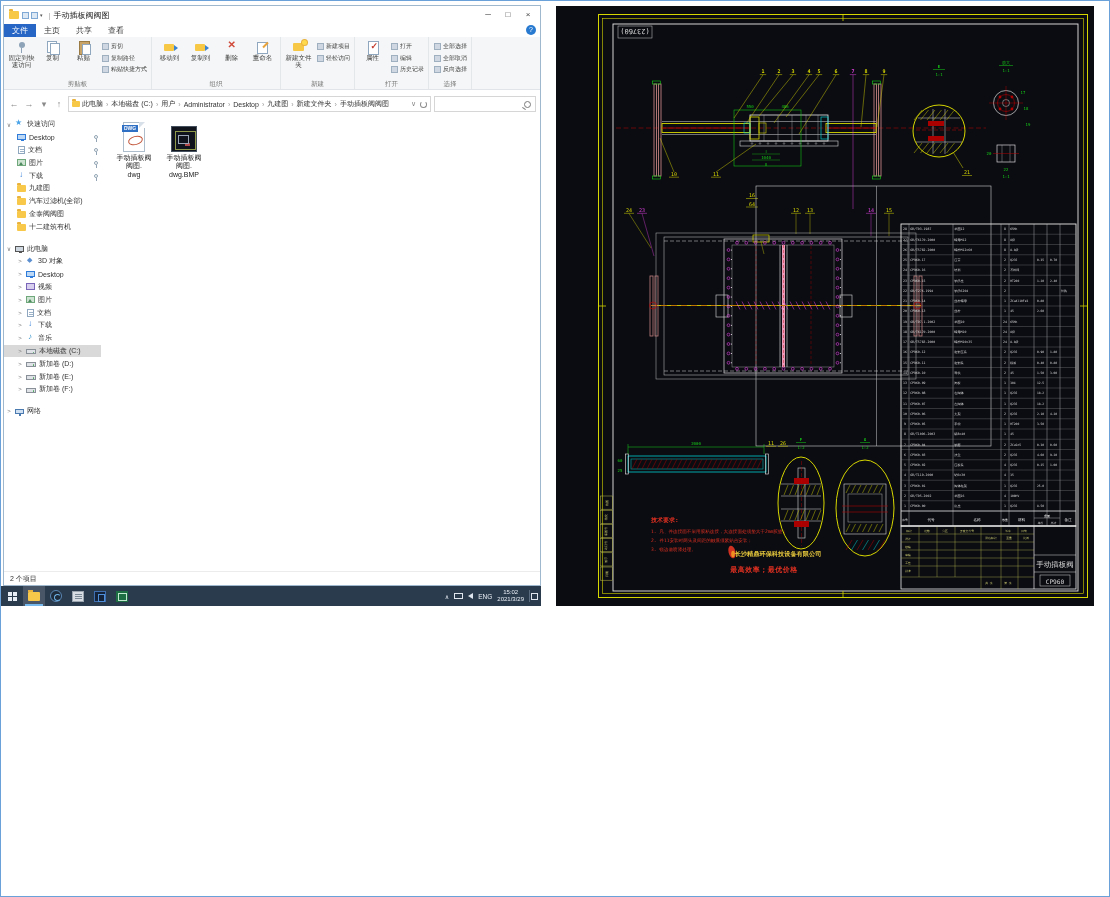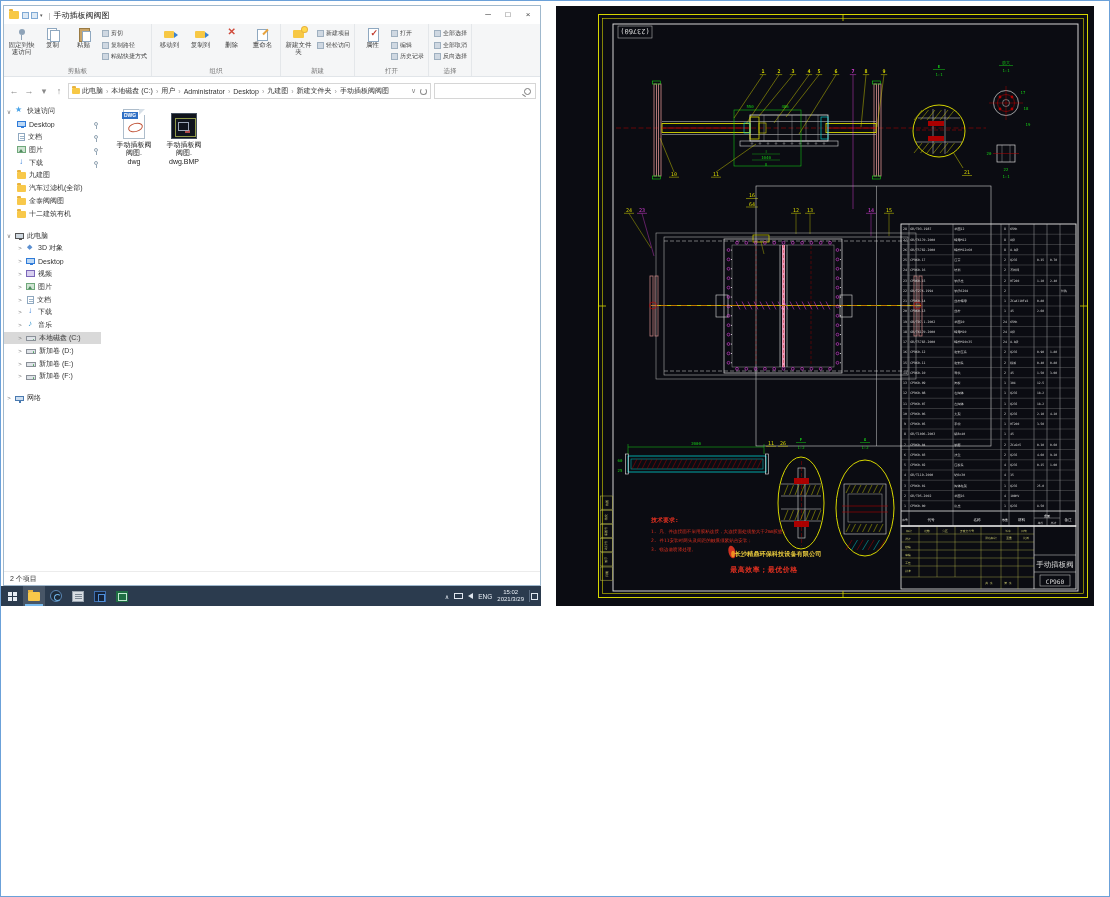--- a/index.html
+++ b/index.html
@@ -156,20 +156,35 @@
       </span>
       <span class="tsep">|</span>
       <span>手动插板阀阀图</span>
       <span class="wbtns">
         <span class="wbtn">─</span>
         <span class="wbtn">□</span>
         <span class="wbtn">×</span>
       </span>
     </div>
 
+    <div class="tabs">
+      <span class="tab" style="" data-active="true">
+          <span>文件</span>
+        </span>
+        <span class="tab" style="" data-active="false">
+          <span>主页</span>
+        </span>
+        <span class="tab" style="" data-active="false">
+          <span>共享</span>
+        </span>
+        <span class="tab" style="" data-active="false">
+          <span>查看</span>
+        </span>
+      <span class="help">?</span>
+    </div>
 
     <div class="ribbon">
       <div class="rgroup">
         <div class="rbody">
           <div class="bigbtn" style="">
             <span data-ric="pin"></span>
             <span>固定到快速访问</span>
           </div>
             <div class="bigbtn" style="">
             <span data-ric="copy"></span>

